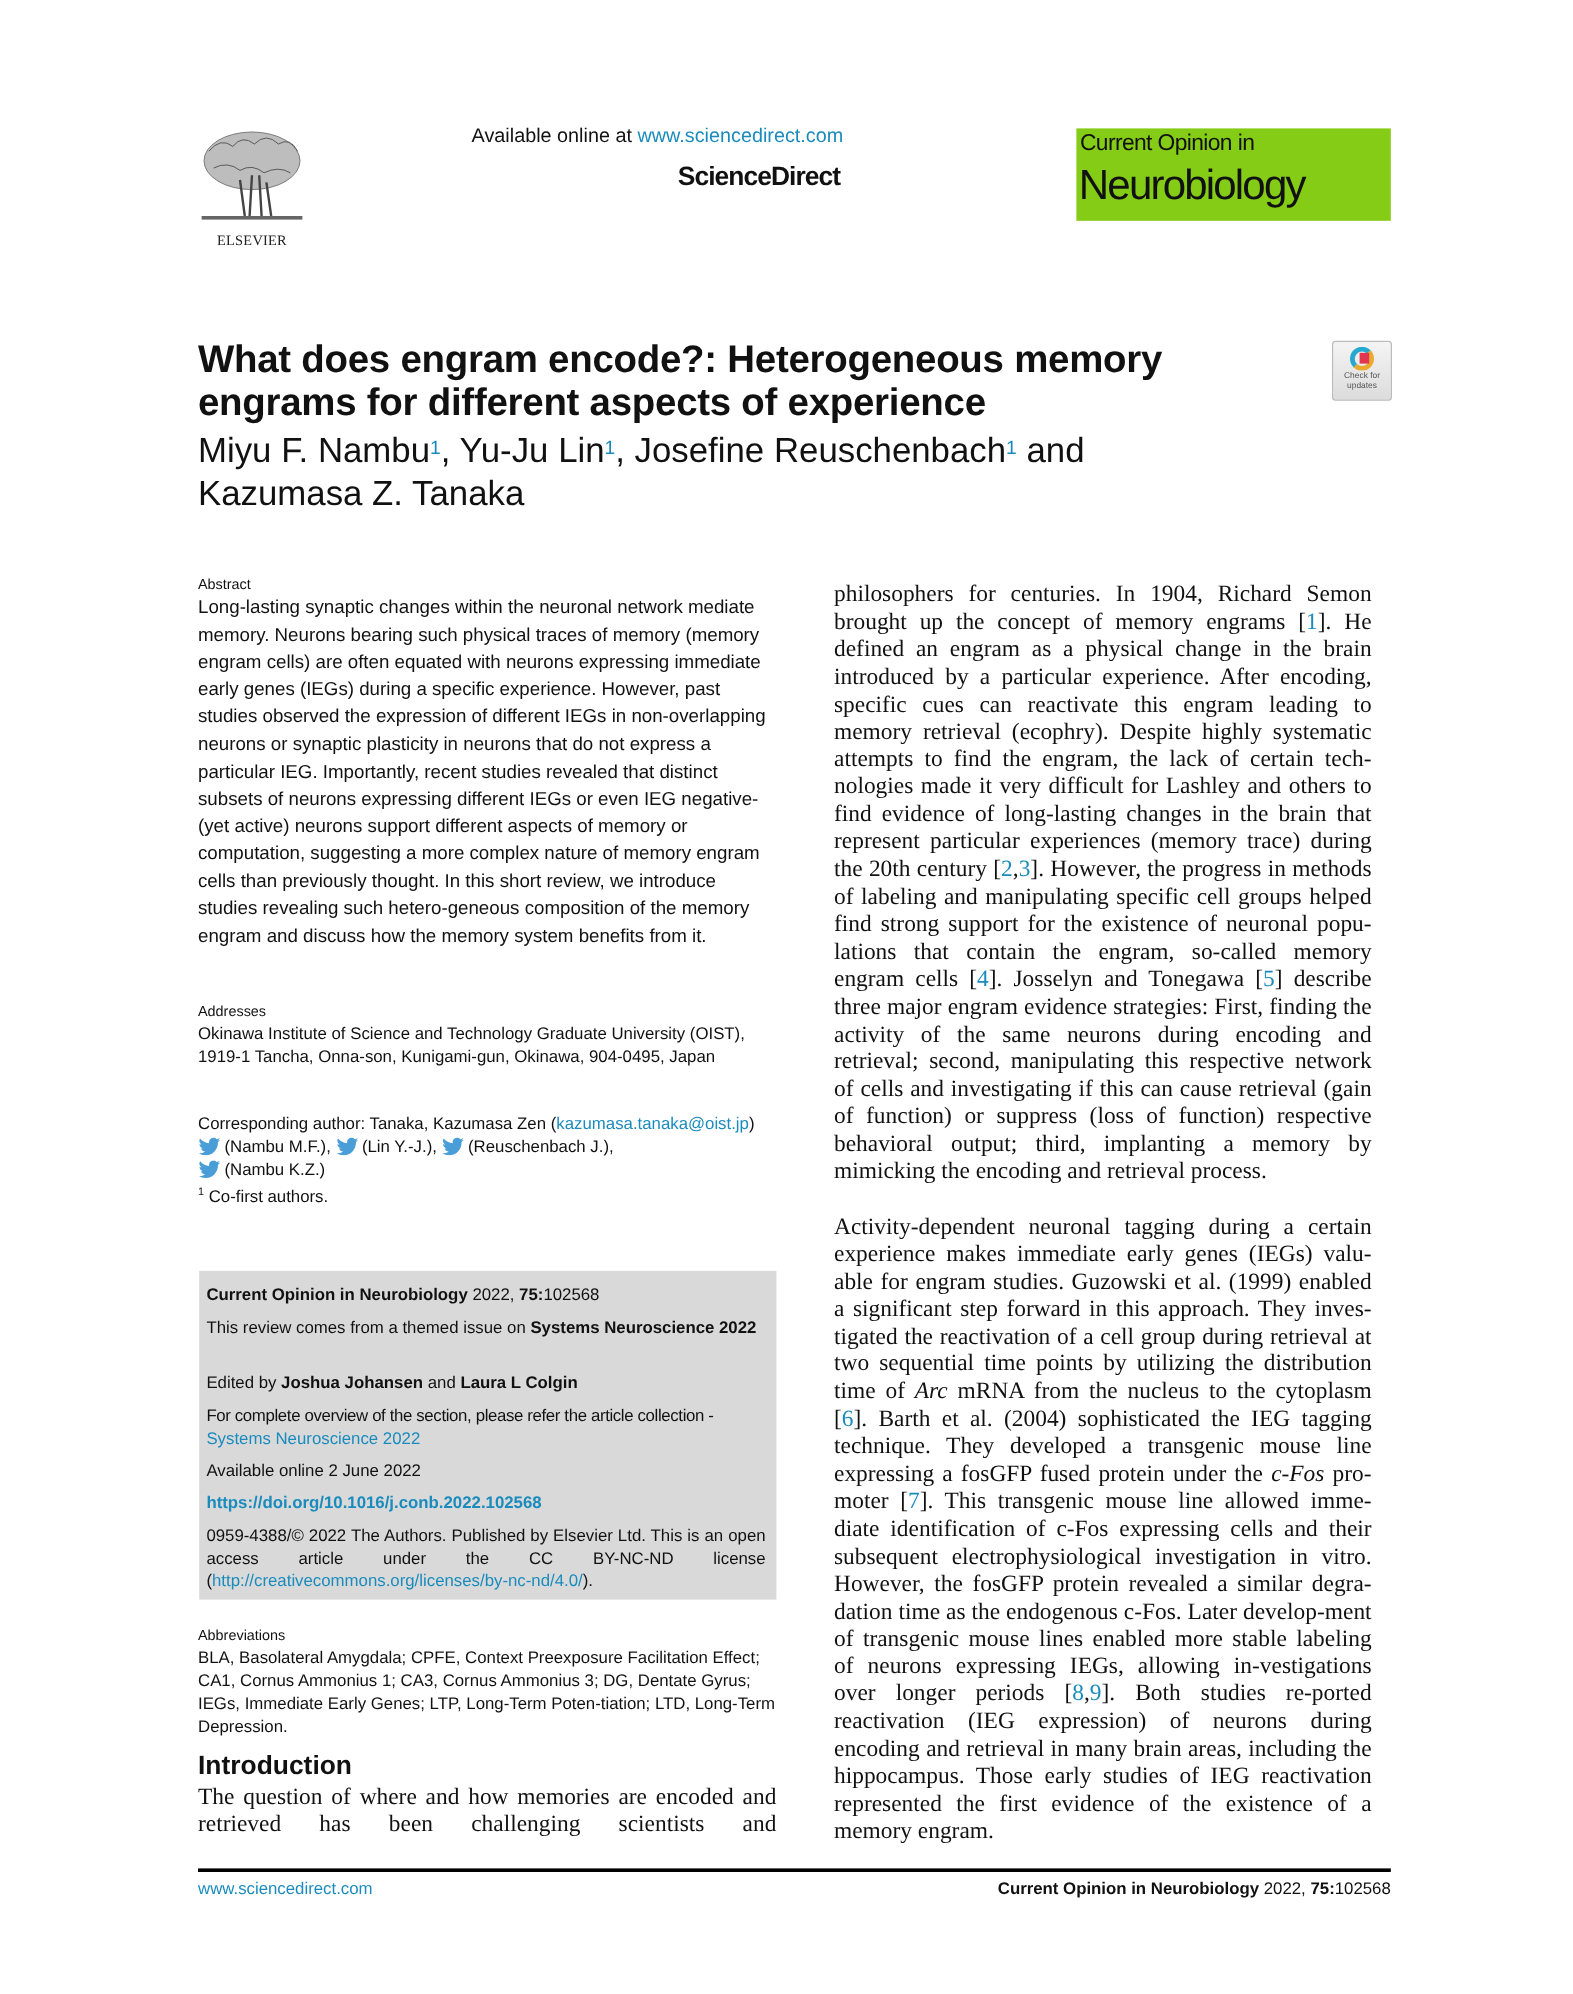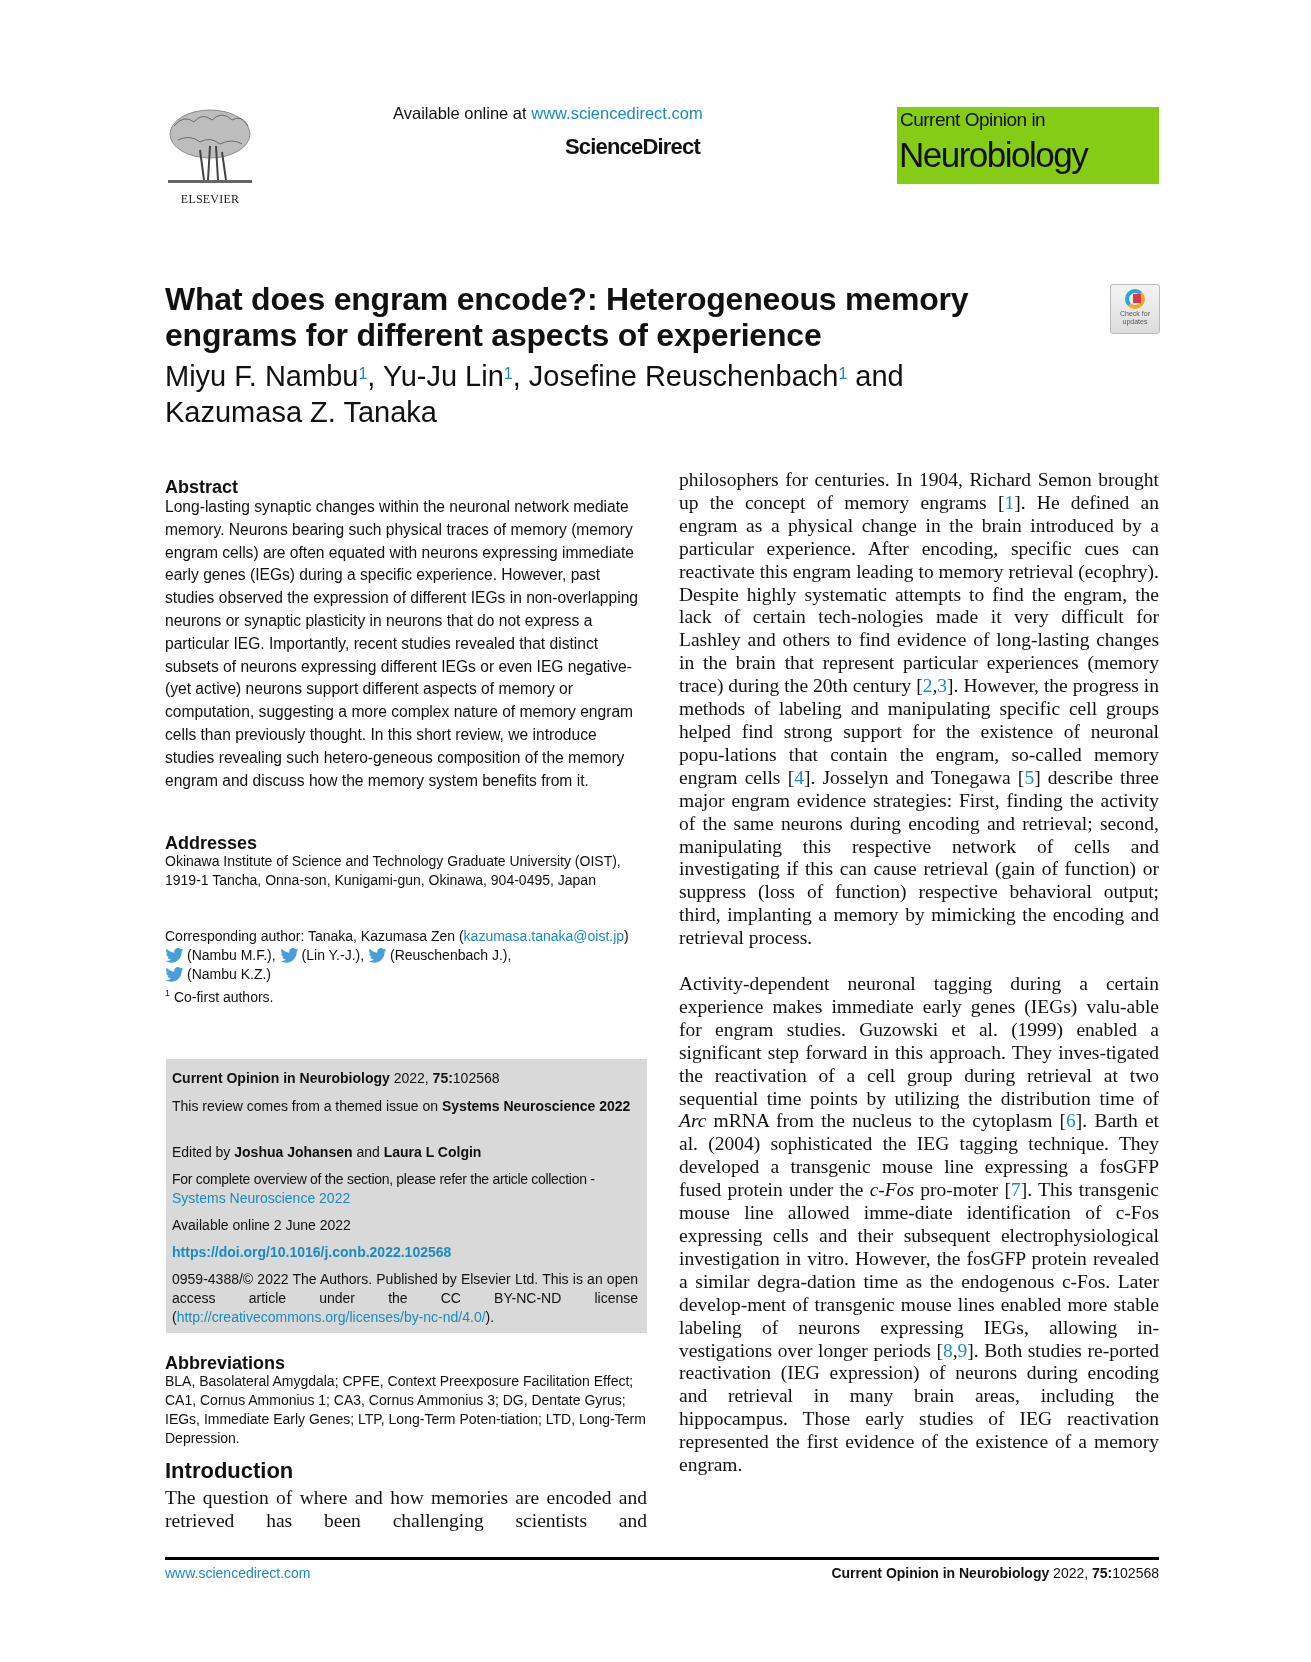--- a/index.html
+++ b/index.html
@@ -22,35 +22,35 @@
   #title { position:absolute; left:165px; top:281px; width:900px; font-size:32px; font-weight:bold; line-height:36px; letter-spacing:-0.2px; }
   #authors { position:absolute; left:165px; top:358px; width:900px; font-size:29px; line-height:36px; }
   #authors sup { font-size:16px; color:#1a8bbd; vertical-align:top; position:relative; top:-2px; }
   #check-badge { position:absolute; left:1110px; top:284px; width:48px; height:48px; border:1px solid #bbb; border-radius:3px; background:linear-gradient(#f4f4f4,#dcdcdc); text-align:center; }
   #check-badge .ring { width:20px; height:20px; border-radius:50%; border:4px solid #e9aa2e; border-top-color:#27a8d1; border-left-color:#27a8d1; margin:4px auto 0; position:relative; box-sizing:border-box; }
   #check-badge .flag { position:absolute; left:4px; top:1px; width:8px; height:9px; background:#e2354f; }
   #check-badge .txt { font-size:7px; line-height:8px; color:#555; margin-top:1px; }
 
   
   .col-left { position:absolute; left:165px; width:482px; font-family:"Liberation Sans", sans-serif; }
-  .h-small { font-size:18px; font-weight:bold; line-height:18px; }
+  .h-small { font-size:12px; font-weight:normal; line-height:18px; }
   .body-small { font-size:15.6px; line-height:22.8px; text-align:left; }
   #abstract { top:478px; }
   #addresses { top:834px; font-size:14px; line-height:18.5px; }
   #corresponding { top:927px; font-size:14px; line-height:19px; }
   .twitter { display:inline-block; width:19px; height:15px; vertical-align:-3px; margin-right:3px; }
   #infobox { position:absolute; left:166px; top:1059px; width:481px; height:274px; background:#d9d9d9; font-family:"Liberation Sans", sans-serif; font-size:14px; line-height:19px; }
   #infobox p { margin:0; position:absolute; left:6px; width:466px; }
   #abbreviations { top:1354px; font-size:14px; line-height:19px; }
   #intro-head { top:1458px; font-size:22px; font-weight:bold; line-height:26px; }
   #intro-text { position:absolute; left:165px; top:1486px; width:482px; font-family:"Liberation Serif", serif; font-size:19.5px; line-height:23px; text-align:justify; text-align-last:justify; }
 
   
   #right-col { position:absolute; left:679px; top:469px; width:480px; font-family:"Liberation Serif", serif; font-size:19.5px; line-height:22.9px; text-align:justify; }
-  #right-col p { margin:0; }
+  #right-col p { margin:16px; }
   #right-col p + p { margin-top:23px; }
   .cite { color:#1a8bbd; }
 
   
   #footer-rule { position:absolute; left:165px; top:1557px; width:994px; height:3px; background:#000; }
   #footer-left { position:absolute; left:165px; top:1565px; font-size:14px; }
   #footer-right { position:absolute; right:152px; top:1565px; font-size:14px; }
 </style>
 </head>
 <body>

